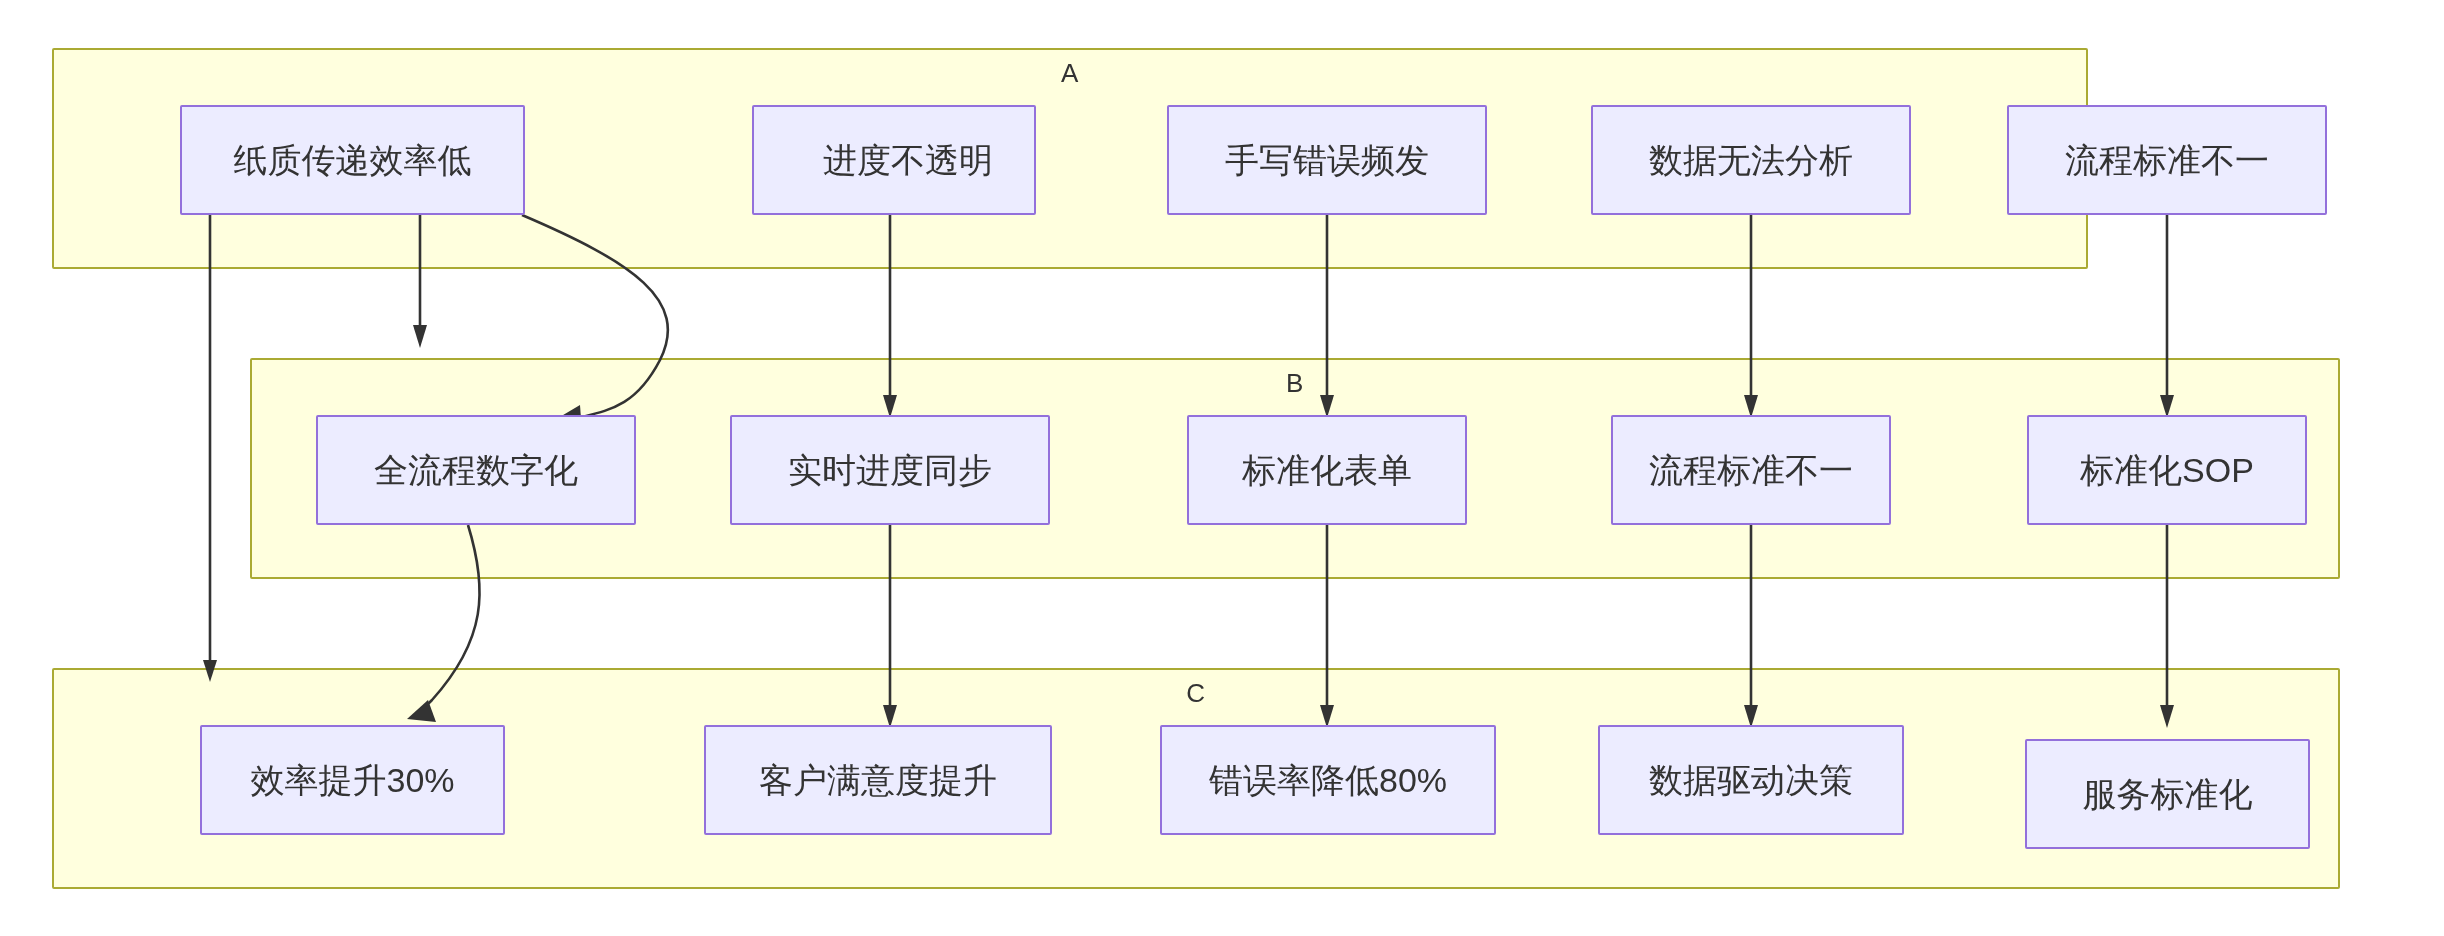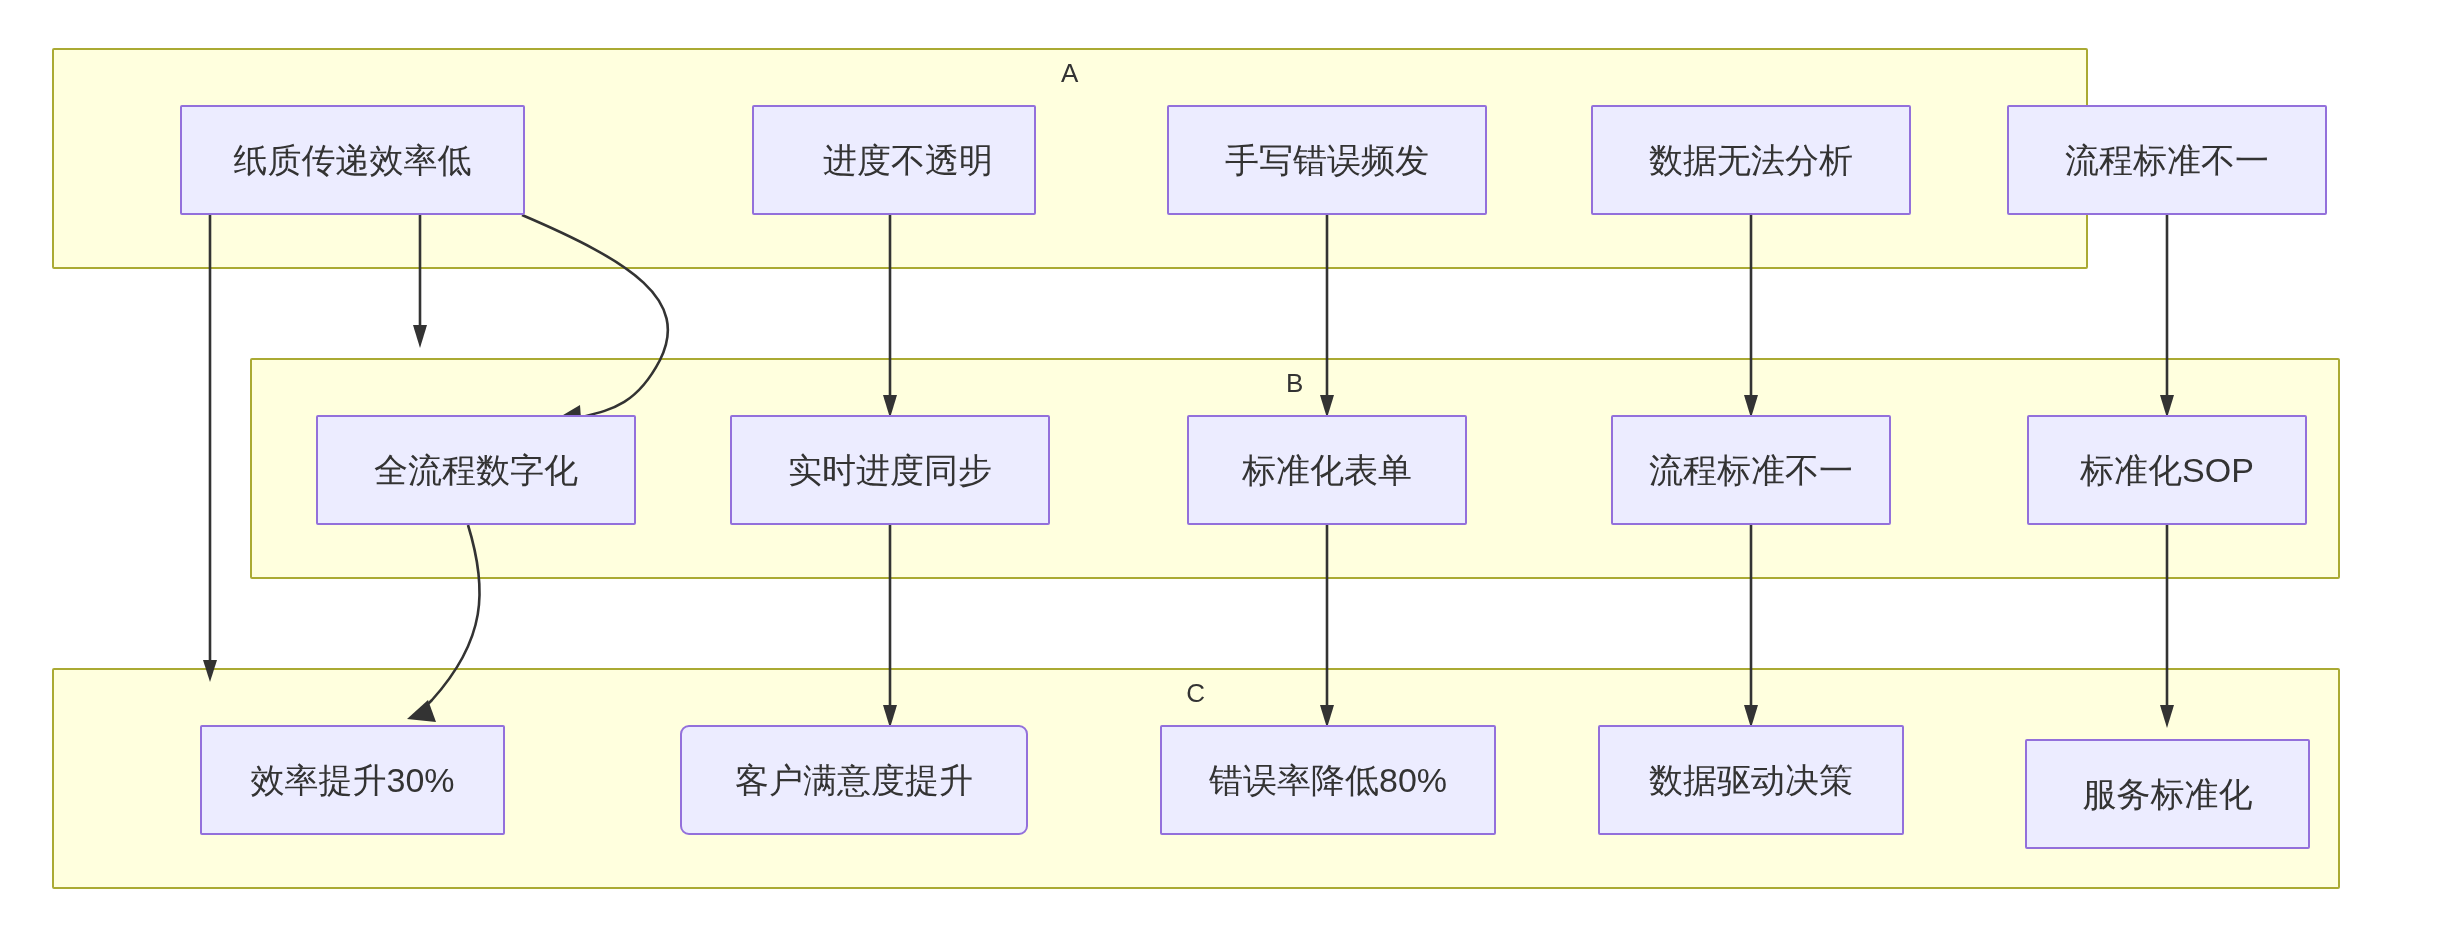--- a/index.html
+++ b/index.html
@@ -150,21 +150,21 @@
   <div class="node" style="left:1611px; top:415px; width:280px; height:110px;">
     <span>流程标准不一</span>
   </div>
   <div class="node" style="left:2027px; top:415px; width:280px; height:110px;">
     <span>标准化SOP</span>
   </div>
 
   <div class="node" style="left:200px; top:725px; width:305px; height:110px;">
     <span>效率提升30%</span>
   </div>
-  <div class="node" style="left:680px; top:725px; width:348px; height:110px;border-radius:9px;">
+  <div class="node" style="left:704px; top:725px; width:348px; height:110px;">
     <span>客户满意度提升</span>
   </div>
   <div class="node" style="left:1160px; top:725px; width:336px; height:110px;">
     <span>错误率降低80%</span>
   </div>
   <div class="node" style="left:1598px; top:725px; width:306px; height:110px;">
     <span>数据驱动决策</span>
   </div>
   <div class="node" style="left:2025px; top:725px; width:285px; height:110px;margin-top:14px;">
     <span>服务标准化</span>

